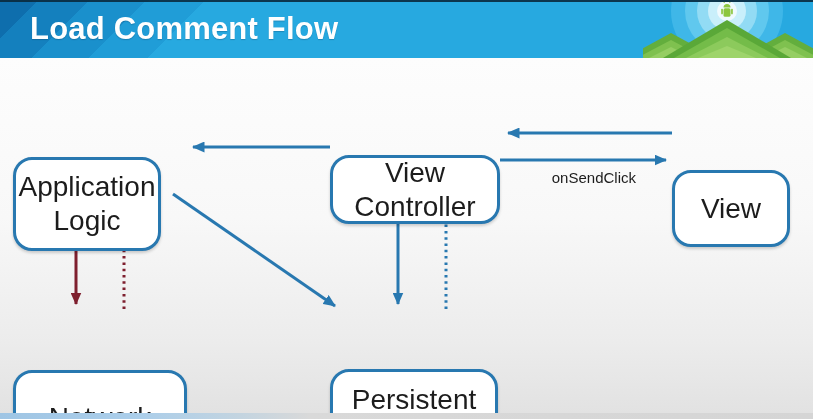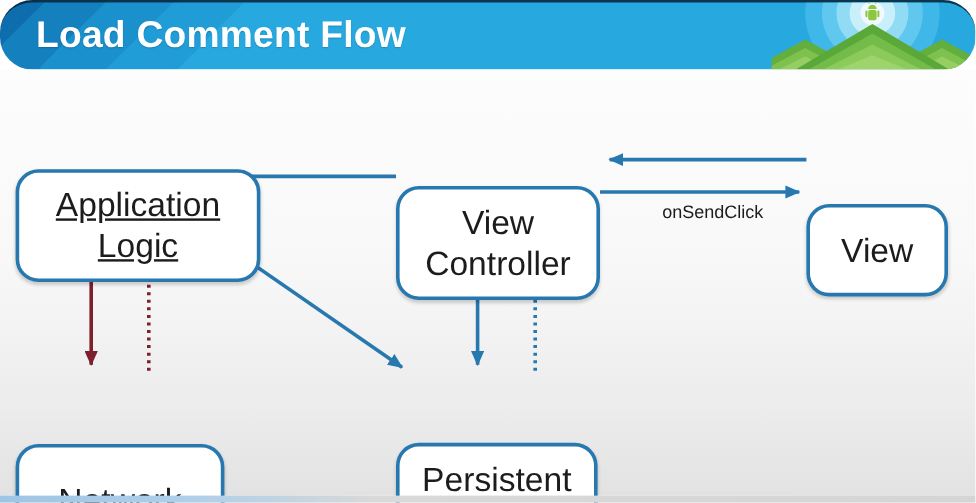--- a/index.html
+++ b/index.html
@@ -13,21 +13,20 @@
     position:absolute; left:0; top:0; width:813px; height:58px;
     background:
       linear-gradient(135deg,
         #0E6EAD 0px, #0E6EAD 26px,
         #1480BE 26px, #1480BE 62px,
         #1A90CC 62px, #1A90CC 102px,
         #209DD7 102px, #209DD7 144px,
         #27A9E0 144px, #27A9E0 100%);
     border-top:2px solid rgba(8,34,52,0.85);
     overflow:hidden;
-    border-radius:27px;
   }
   .banner h1 {
     position:absolute; left:30px; top:50%; transform:translateY(-52%);
     color:#ffffff; font-size:31px; font-weight:bold; letter-spacing:0.2px;
     text-shadow:0 1px 1px rgba(0,40,70,0.25);
     white-space:nowrap;
   }
   .logo { position:absolute; right:0; top:0; width:170px; height:56px; }
 
   
@@ -37,22 +36,22 @@
   }
   .edges { position:absolute; left:0; top:0; width:813px; height:419px; pointer-events:none; }
 
   .node {
     position:absolute; background:#ffffff;
     border:3px solid #2878B0; border-radius:19px;
     display:flex; align-items:center; justify-content:center; text-align:center;
     color:#1c1c1c; font-size:28px; line-height:1.2;
     box-shadow:0 2px 3px rgba(0,0,0,0.18);
   }
-  .n-app  { left:13px;  top:83px;  width:204px; height:94px;text-decoration:underline; }
-  .n-vc   { left:330px; top:97px;  width:170px; height:95px; }
+  .n-app  { left:13px;  top:99px;  width:148px; height:94px; }
+  .n-vc   { left:330px; top:97px;  width:170px; height:69px; }
   .n-view { left:672px; top:112px; width:118px; height:77px; }
   .n-net  { left:13px;  top:312px; width:174px; height:95px; }
   .n-pm   { left:330px; top:311px; width:168px; height:96px; }
   .n-app span, .n-vc span, .n-pm span { max-width:150px; }
 
   .edge-label {
     position:absolute; color:#1c1c1c; font-size:15px; text-align:center; white-space:nowrap;
   }
   .l-send  { left:196px; top:127px; width:122px; }
   .l-click { left:532px; top:111px; width:104px;text-align:right; }

